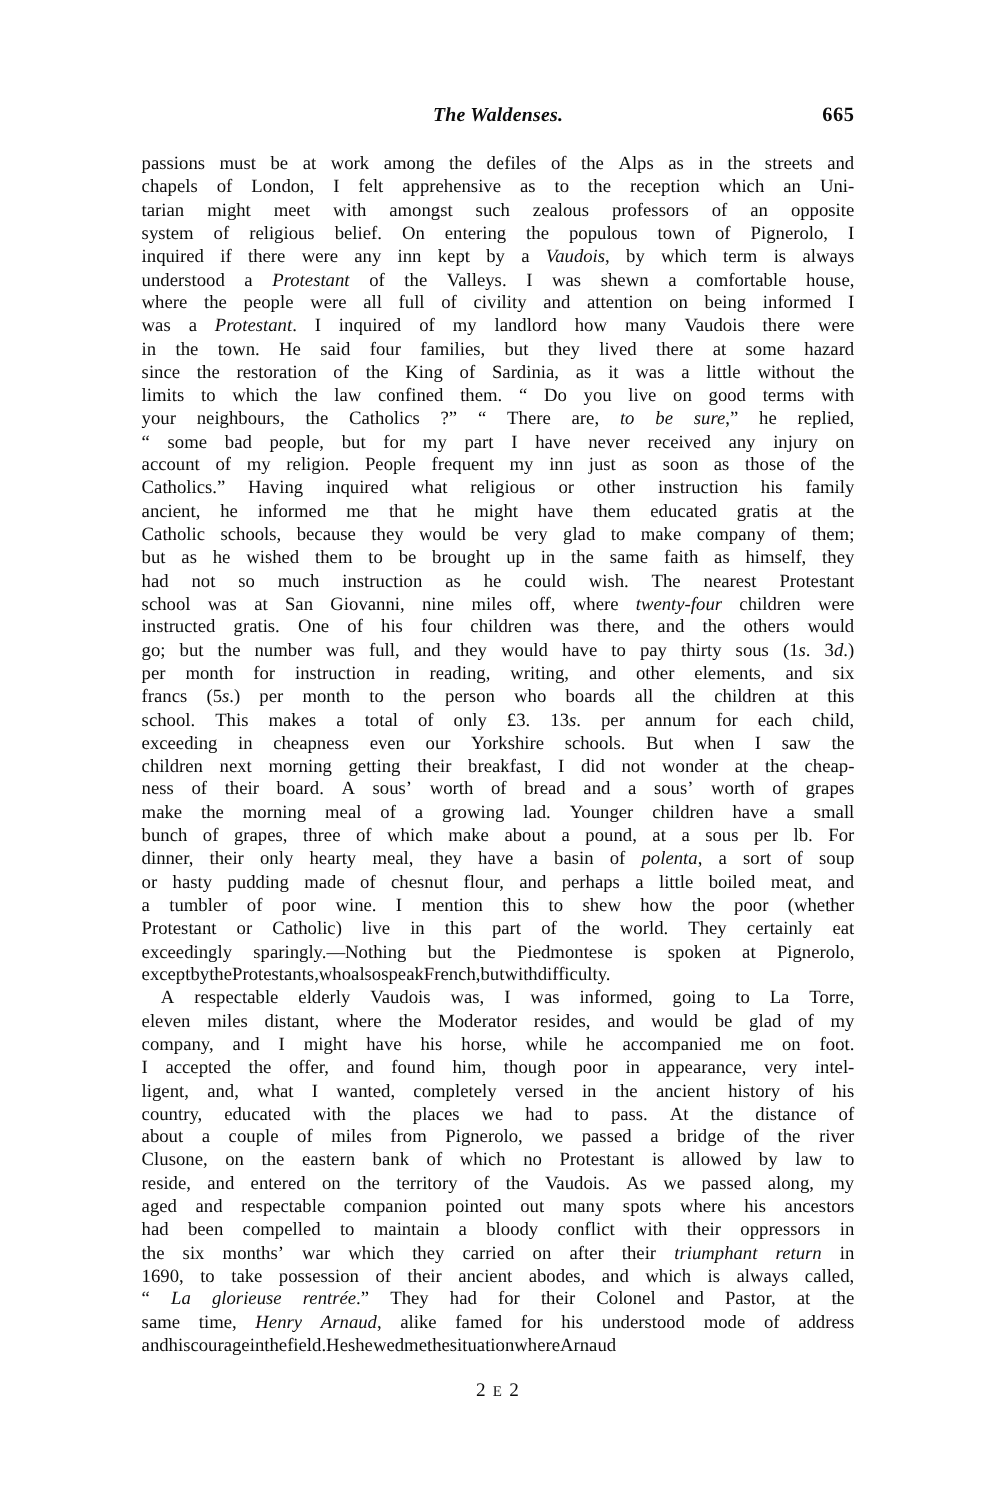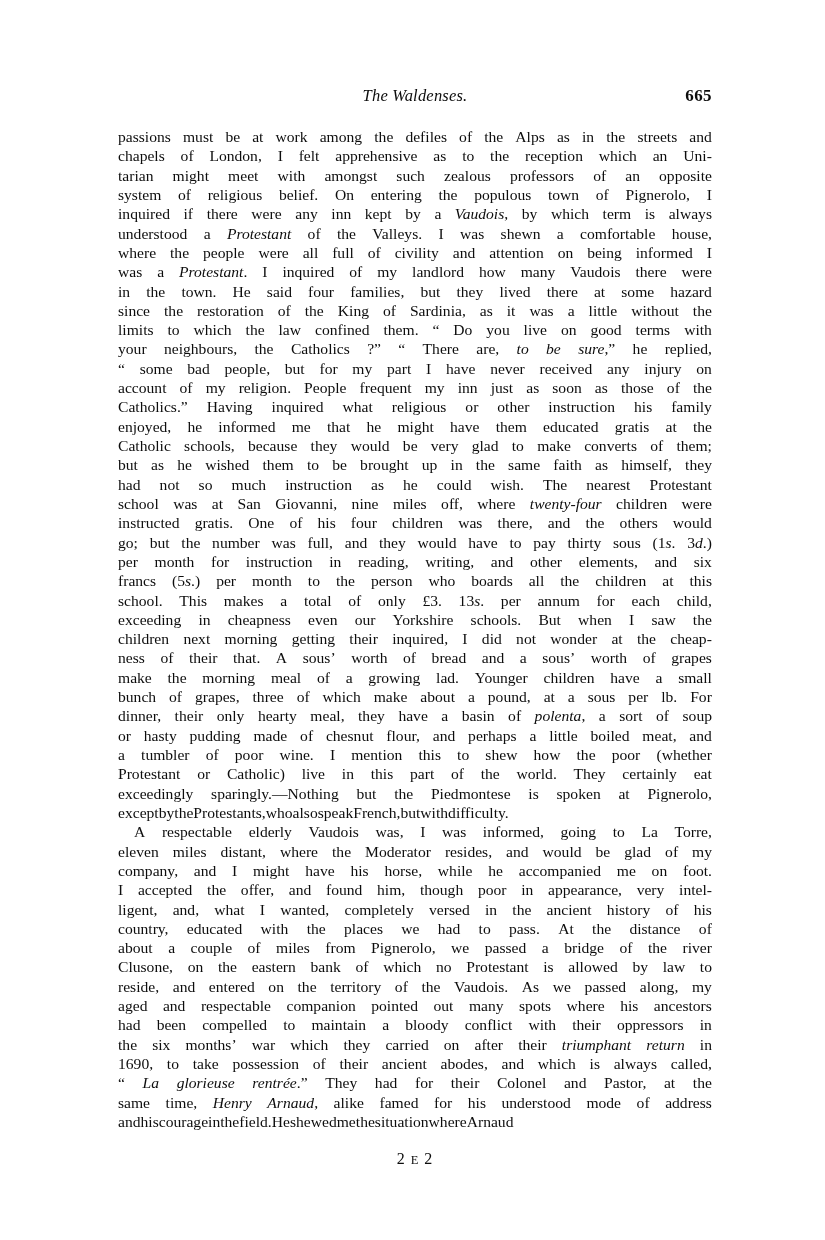--- a/index.html
+++ b/index.html
@@ -34,21 +34,21 @@
     width: 594px;
     height: 22px;
   }
   .running-head .title {
     position: absolute;
     left: 0;
     top: 0;
     width: 594px;
     text-align: center;
     font-style: italic;
-    font-weight: 400;
+    font-weight: 700;
     font-size: 16.5px;
     letter-spacing: 0.2px;
     font-family: "Liberation Serif", "DejaVu Serif", serif;
   }
   .running-head .folio {
     position: absolute;
     right: 0;
     top: 0;
     font-size: 17px;
     font-weight: 600;
@@ -378,21 +378,21 @@
           <span class="w"><span>religious</span></span>
           <span class="w"><span>or</span></span>
           <span class="w"><span>other</span></span>
           <span class="w"><span>instruction</span></span>
           <span class="w"><span>his</span></span>
           <span class="w"><span>family</span></span>
         </span>
       </div>
       <div class="line">
         <span class="j">
-          <span class="w"><span>enjoyed,</span></span>
+          <span class="w"><span>ancient,</span></span>
           <span class="w"><span>he</span></span>
           <span class="w"><span>informed</span></span>
           <span class="w"><span>me</span></span>
           <span class="w"><span>that</span></span>
           <span class="w"><span>he</span></span>
           <span class="w"><span>might</span></span>
           <span class="w"><span>have</span></span>
           <span class="w"><span>them</span></span>
           <span class="w"><span>educated</span></span>
           <span class="w"><span>gratis</span></span>
@@ -405,21 +405,21 @@
           <span class="w"><span>Catholic</span></span>
           <span class="w"><span>schools,</span></span>
           <span class="w"><span>because</span></span>
           <span class="w"><span>they</span></span>
           <span class="w"><span>would</span></span>
           <span class="w"><span>be</span></span>
           <span class="w"><span>very</span></span>
           <span class="w"><span>glad</span></span>
           <span class="w"><span>to</span></span>
           <span class="w"><span>make</span></span>
-          <span class="w"><span>converts</span></span>
+          <span class="w"><span>company</span></span>
           <span class="w"><span>of</span></span>
           <span class="w"><span>them;</span></span>
         </span>
       </div>
       <div class="line">
         <span class="j">
           <span class="w"><span>but</span></span>
           <span class="w"><span>as</span></span>
           <span class="w"><span>he</span></span>
           <span class="w"><span>wished</span></span>
@@ -574,36 +574,36 @@
           <span class="w"><span>the</span></span>
         </span>
       </div>
       <div class="line">
         <span class="j">
           <span class="w"><span>children</span></span>
           <span class="w"><span>next</span></span>
           <span class="w"><span>morning</span></span>
           <span class="w"><span>getting</span></span>
           <span class="w"><span>their</span></span>
-          <span class="w"><span>inquired,</span></span>
+          <span class="w"><span>breakfast,</span></span>
           <span class="w"><span>I</span></span>
           <span class="w"><span>did</span></span>
           <span class="w"><span>not</span></span>
           <span class="w"><span>wonder</span></span>
           <span class="w"><span>at</span></span>
           <span class="w"><span>the</span></span>
           <span class="w"><span>cheap-</span></span>
         </span>
       </div>
       <div class="line">
         <span class="j">
           <span class="w"><span>ness</span></span>
           <span class="w"><span>of</span></span>
           <span class="w"><span>their</span></span>
-          <span class="w"><span>that.</span></span>
+          <span class="w"><span>board.</span></span>
           <span class="w"><span>A</span></span>
           <span class="w"><span>sous’</span></span>
           <span class="w"><span>worth</span></span>
           <span class="w"><span>of</span></span>
           <span class="w"><span>bread</span></span>
           <span class="w"><span>and</span></span>
           <span class="w"><span>a</span></span>
           <span class="w"><span>sous’</span></span>
           <span class="w"><span>worth</span></span>
           <span class="w"><span>of</span></span>

